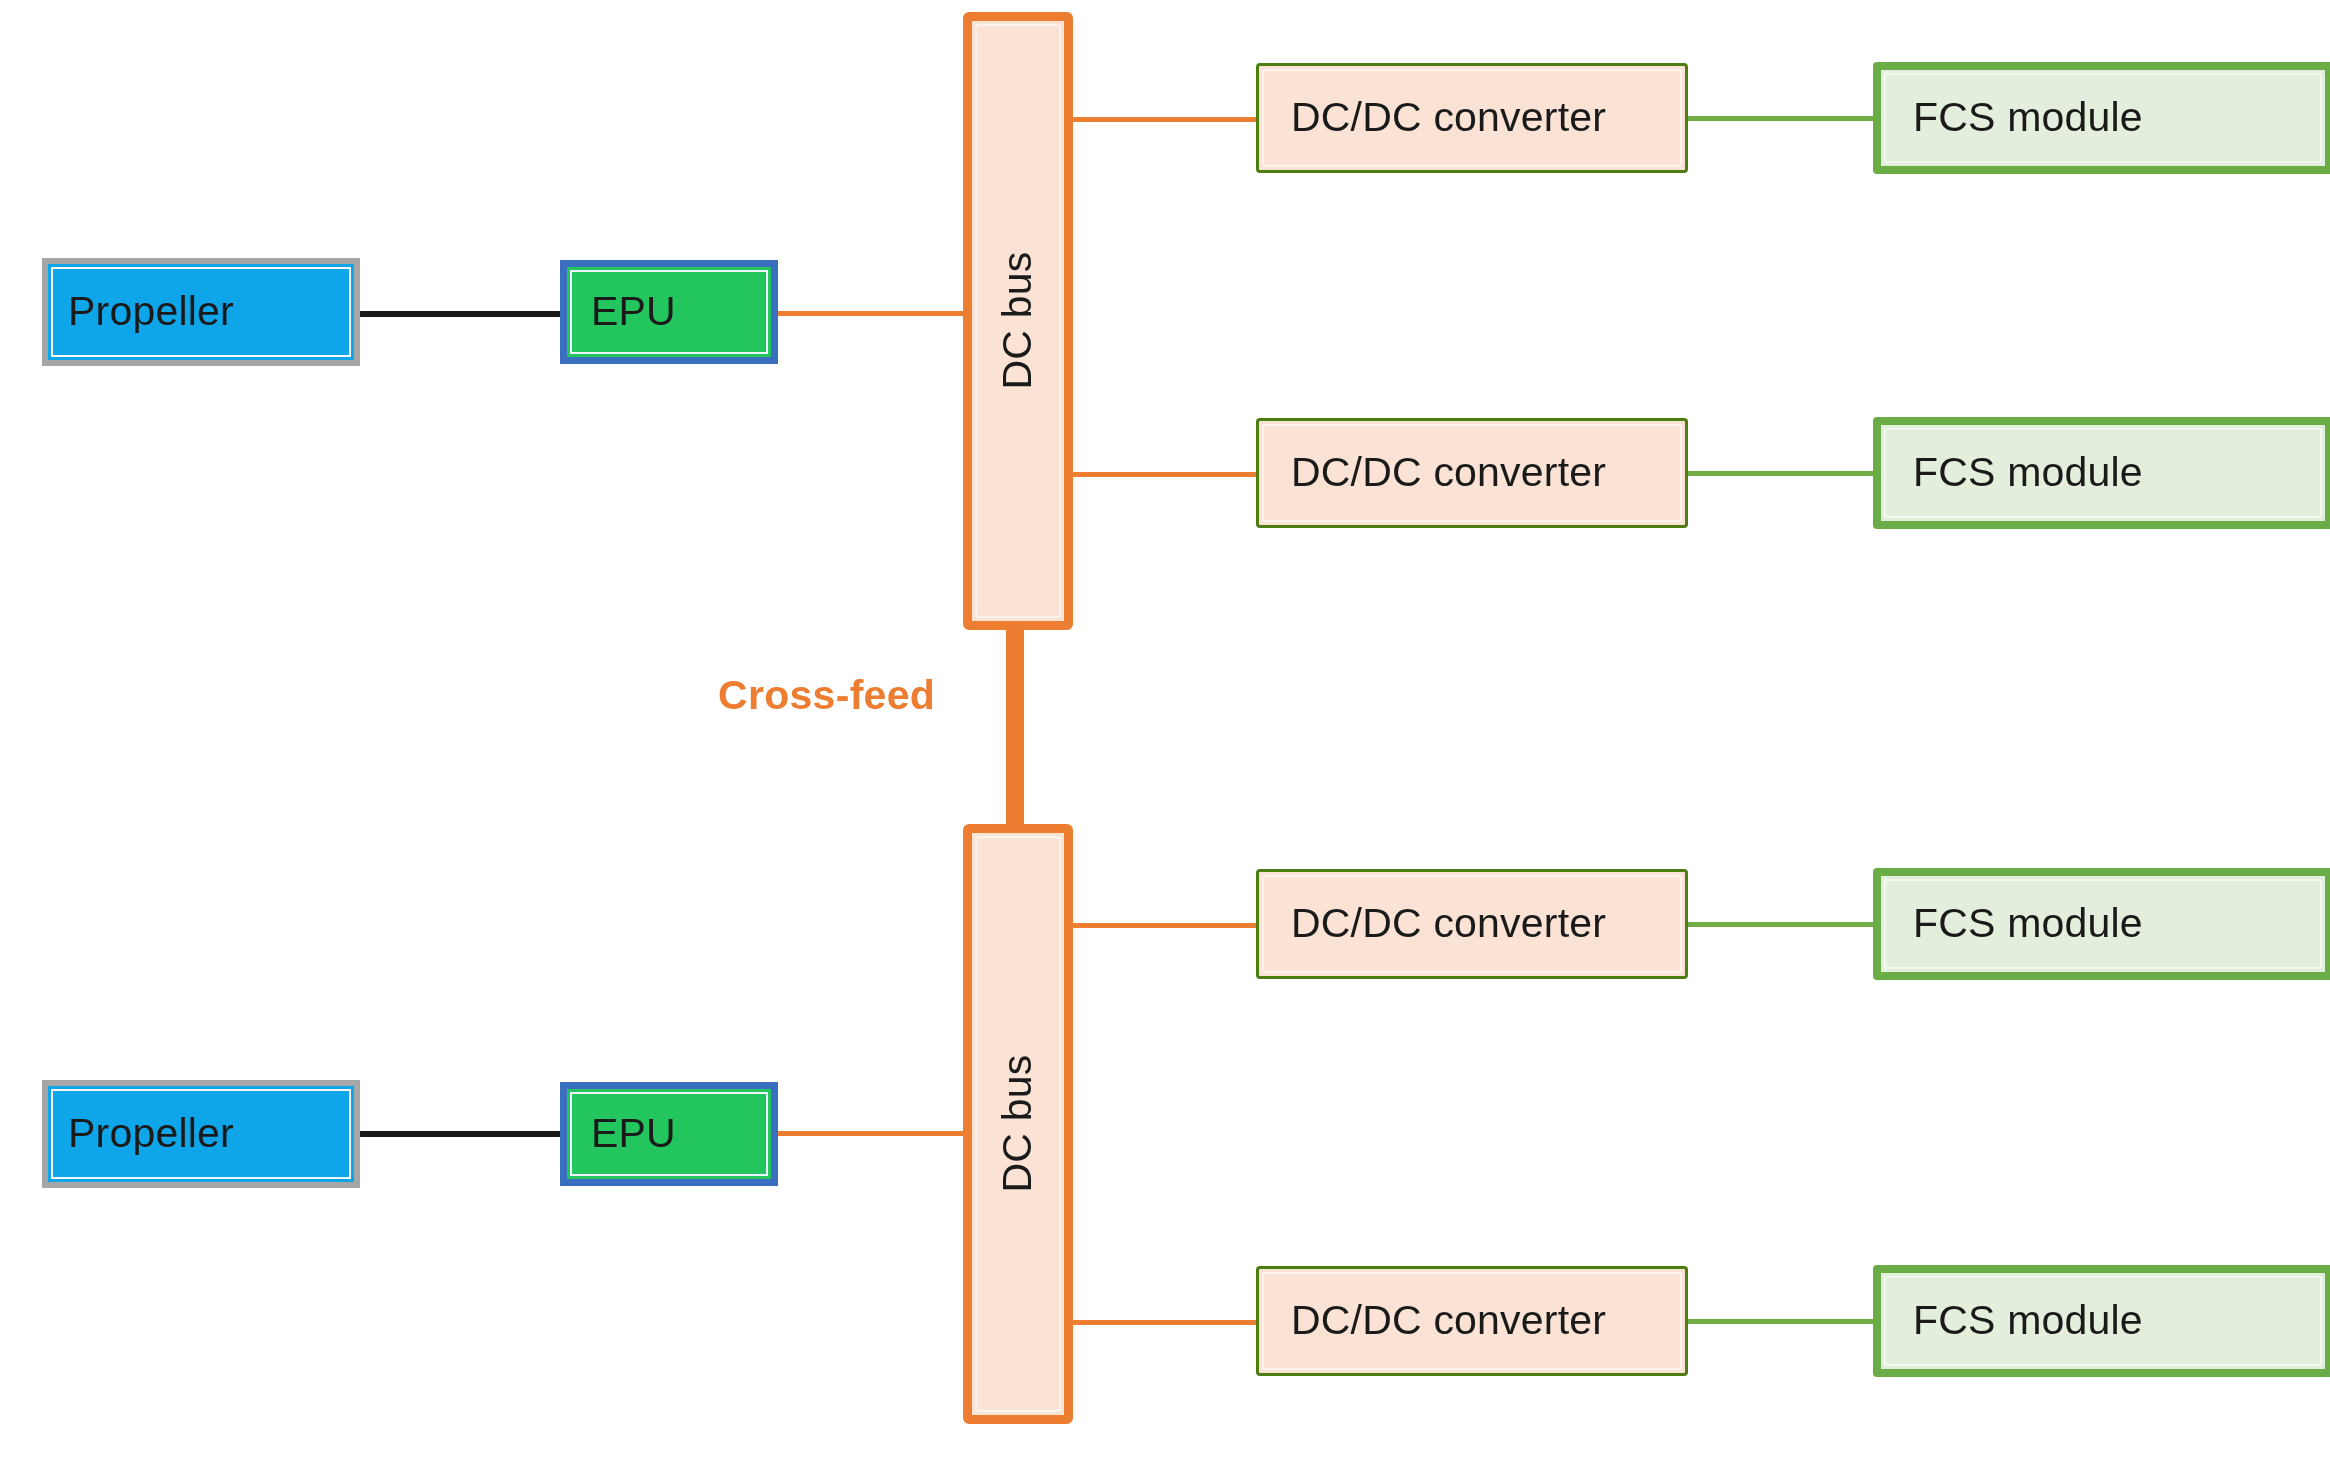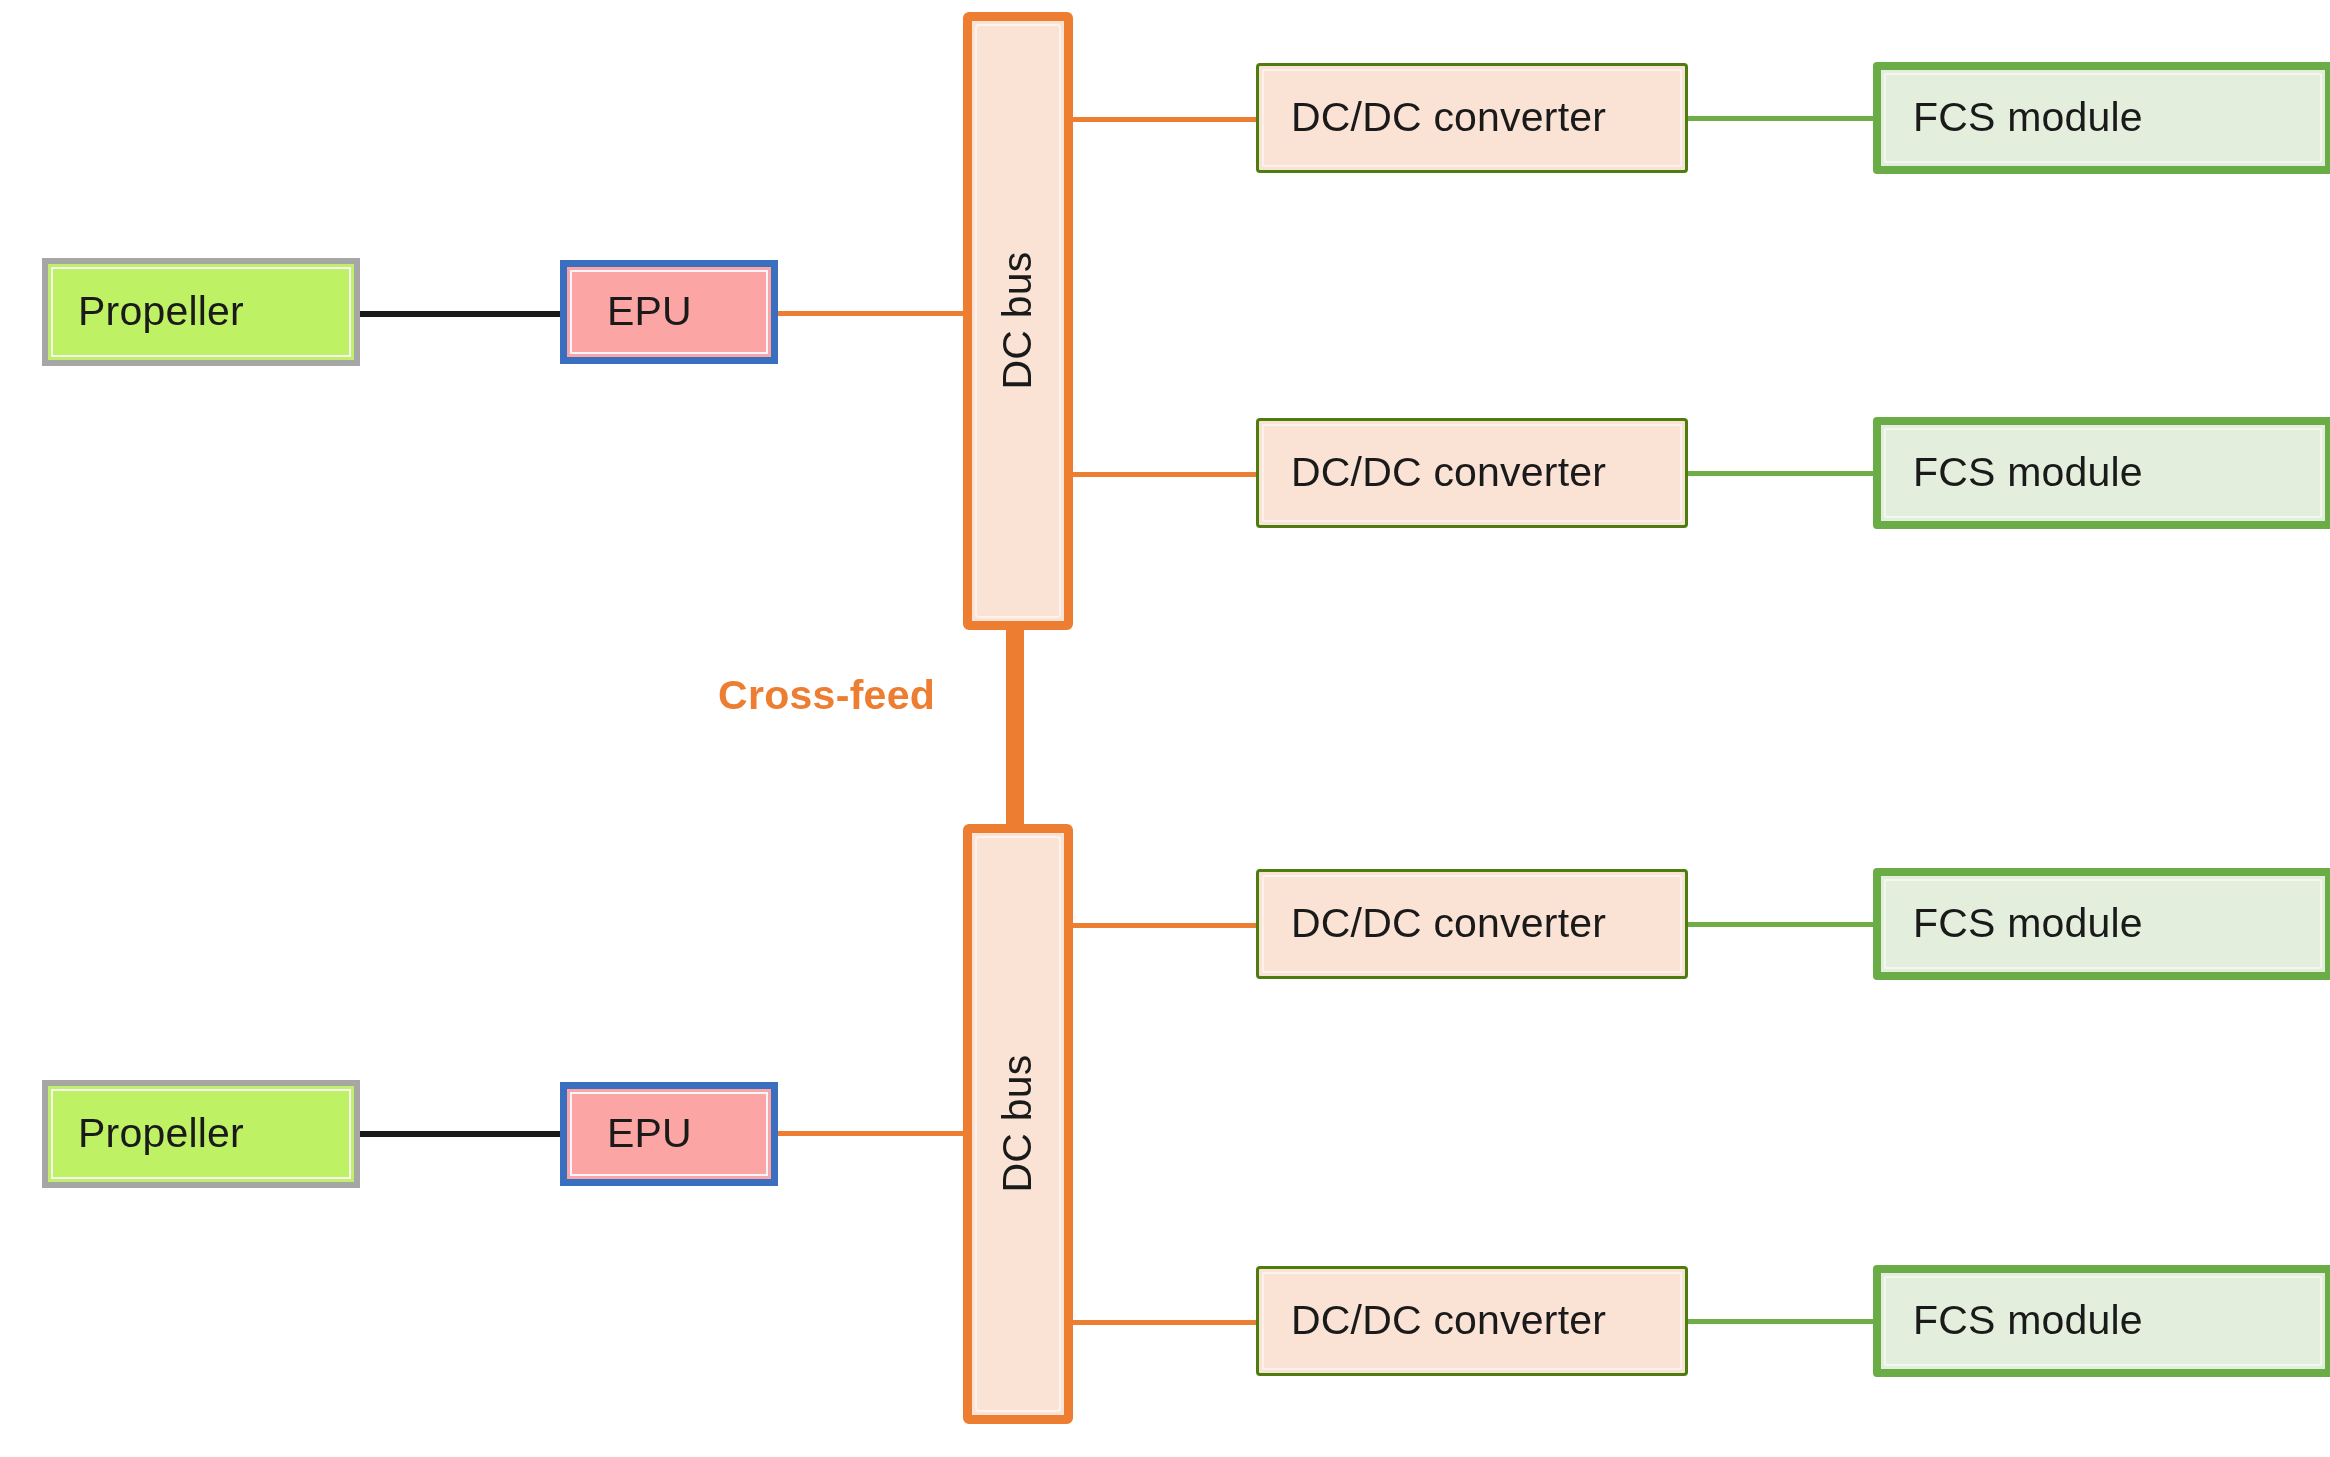--- a/index.html
+++ b/index.html
@@ -26,37 +26,37 @@
     align-items: center;
     color: #1a1a1a;
     font-size: 41px;
     line-height: 1.1;
     letter-spacing: 0.2px;
     white-space: nowrap;
   }
 
   
   .box--propeller {
-    background: #bef264;
+    background: #0ea5e9;
     border: 6px solid #a6a6a6;
-    padding-left: 30px;
+    padding-left: 20px;
     box-shadow: 0 0 0 0 transparent;
   }
   .box--propeller .inner-rule {
     position: absolute;
     inset: 3px;
     border: 2px solid #f7f7f7;
     pointer-events: none;
   }
 
   
   .box--epu {
-    background: #fca5a5;
+    background: #22c55e;
     border: 7px solid #3a6fbf;
-    padding-left: 40px;
+    padding-left: 24px;
   }
   .box--epu .inner-rule {
     position: absolute;
     inset: 3px;
     border: 2px solid #f2f6fc;
     pointer-events: none;
   }
 
   
   .box--dcbus {

